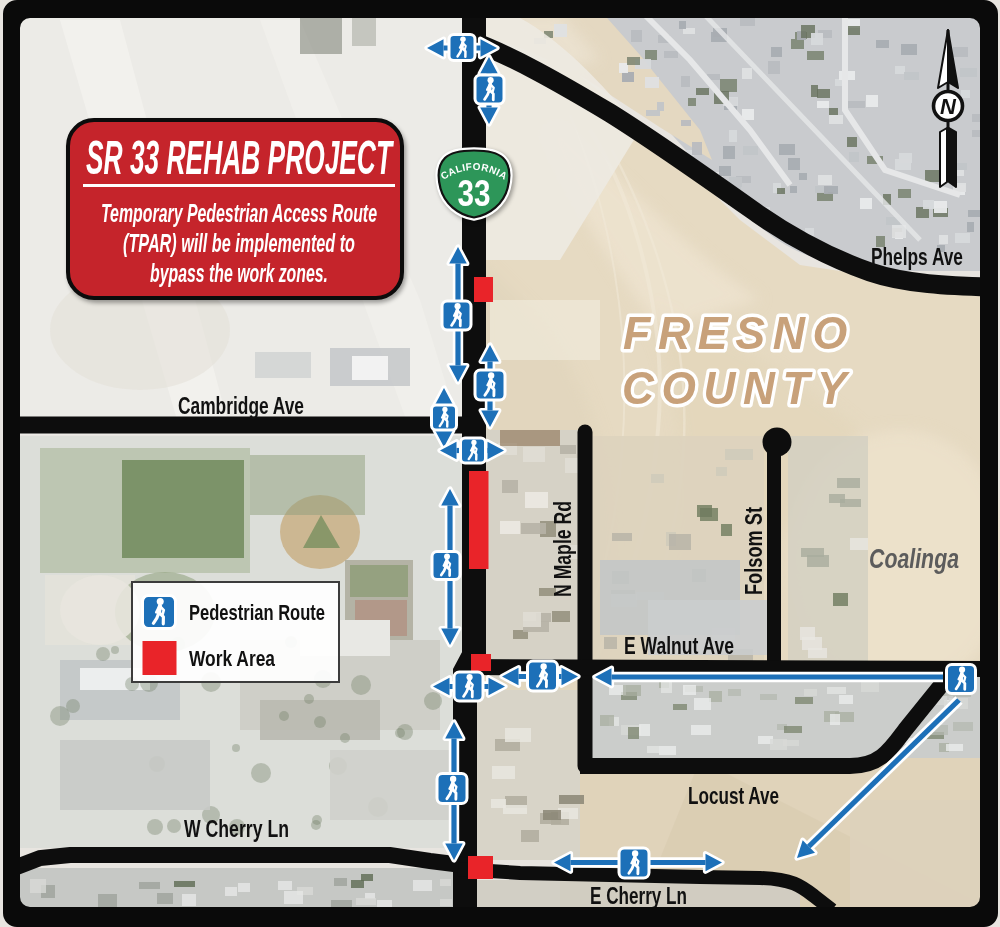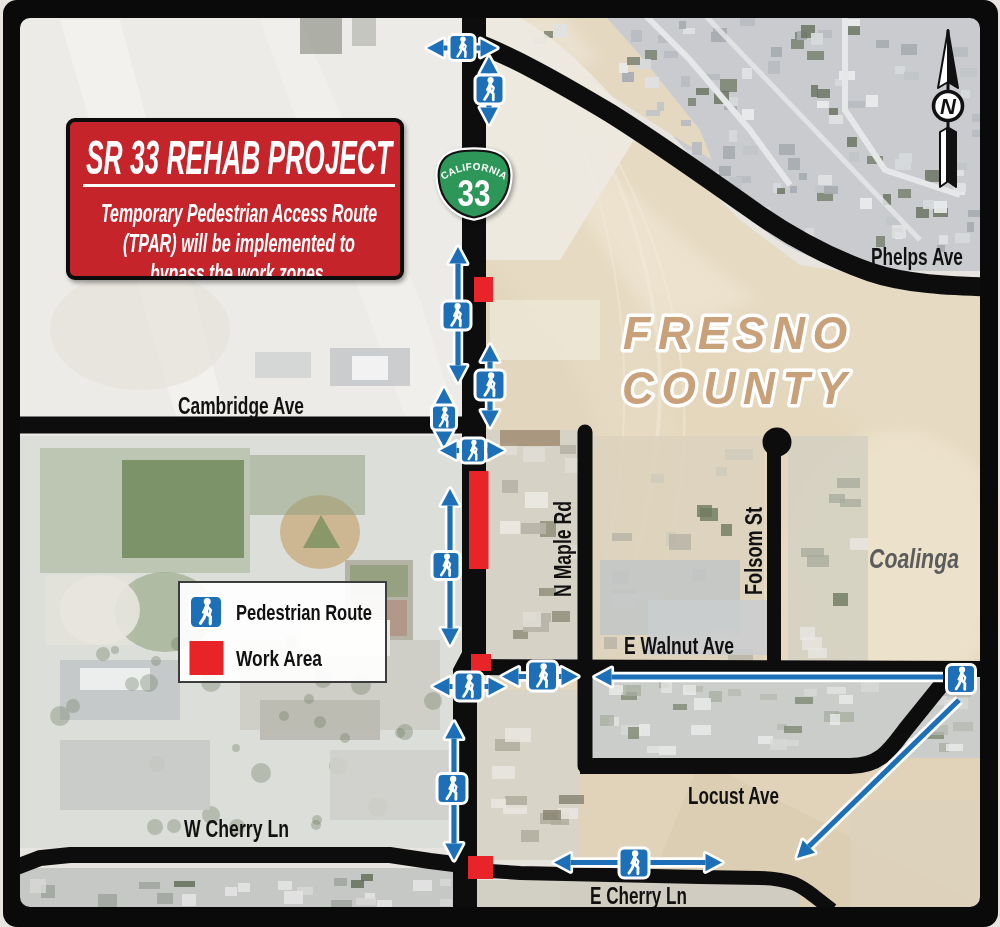--- a/index.html
+++ b/index.html
@@ -1,23 +1,23 @@
 <!DOCTYPE html>
 <html><head><meta charset="utf-8">
 <style>
 html,body{margin:0;padding:0;width:1000px;height:927px;overflow:hidden;background:#fff;
 font-family:"Liberation Sans",sans-serif;}
 #wrap{position:relative;width:1000px;height:927px;}
 #wrap>svg{position:absolute;left:0;top:0;}
-#titlebox{position:absolute;left:66px;top:118px;width:338px;height:162px;background:#c5242b;
-border:4px solid #0c0c0c;border-radius:9px;box-shadow:2px 3px 4px rgba(0,0,0,0.35);
+#titlebox{position:absolute;left:66px;top:118px;width:338px;height:182px;background:#c5242b;
+border:4px solid #0c0c0c;border-radius:28px;box-shadow:2px 3px 4px rgba(0,0,0,0.35);
 box-sizing:border-box;overflow:hidden;}
 #titlebox svg{display:block;margin:-4px 0 0 -4px;padding:4px;}
 #legend{position:absolute;left:131px;top:581px;width:209px;height:102px;background:rgba(255,255,255,0.93);
-border:2px solid #3c3c3c;box-sizing:border-box;margin-left:47px;}
+border:2px solid #3c3c3c;box-sizing:border-box;}
 #legend svg{display:block;margin:-2px 0 0 -2px;}
 </style></head>
 <body>
 <div id="wrap">
 <svg width="1000" height="927" viewBox="0 0 1000 927">
 <defs>
         <filter id="soft" x="-20%" y="-20%" width="140%" height="140%">
           <feGaussianBlur stdDeviation="7"></feGaussianBlur>
         </filter>
       </defs>

